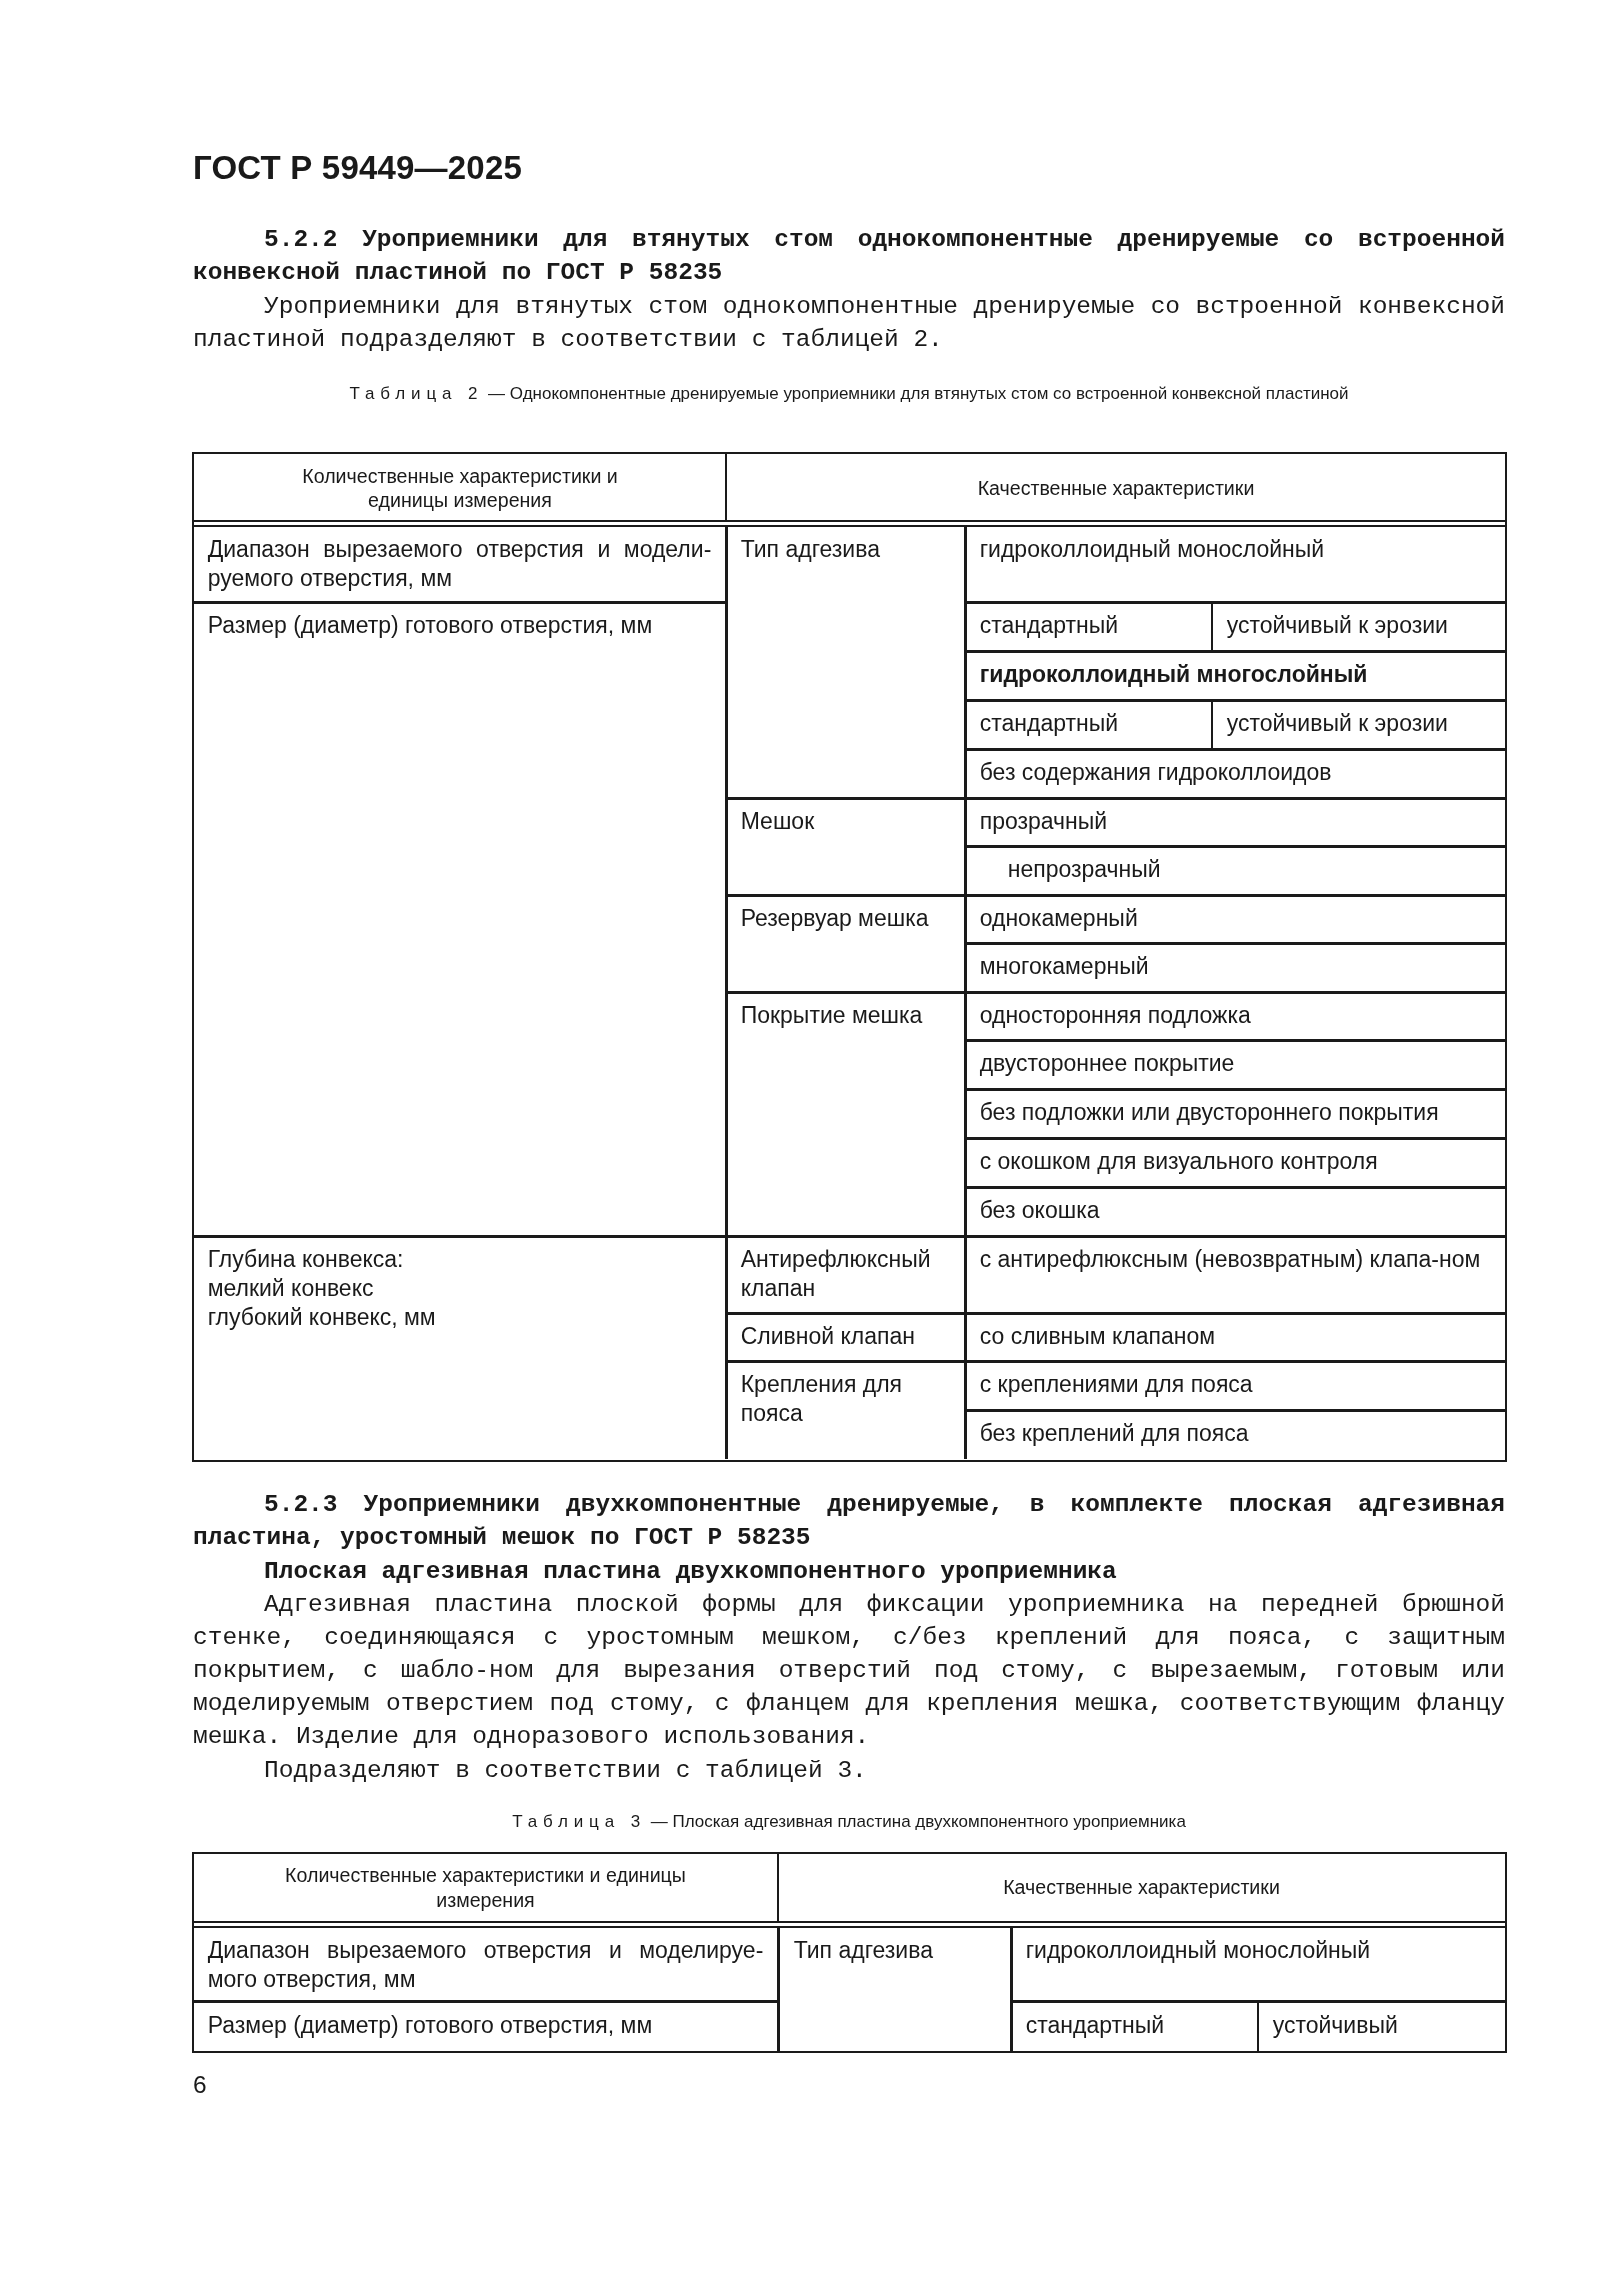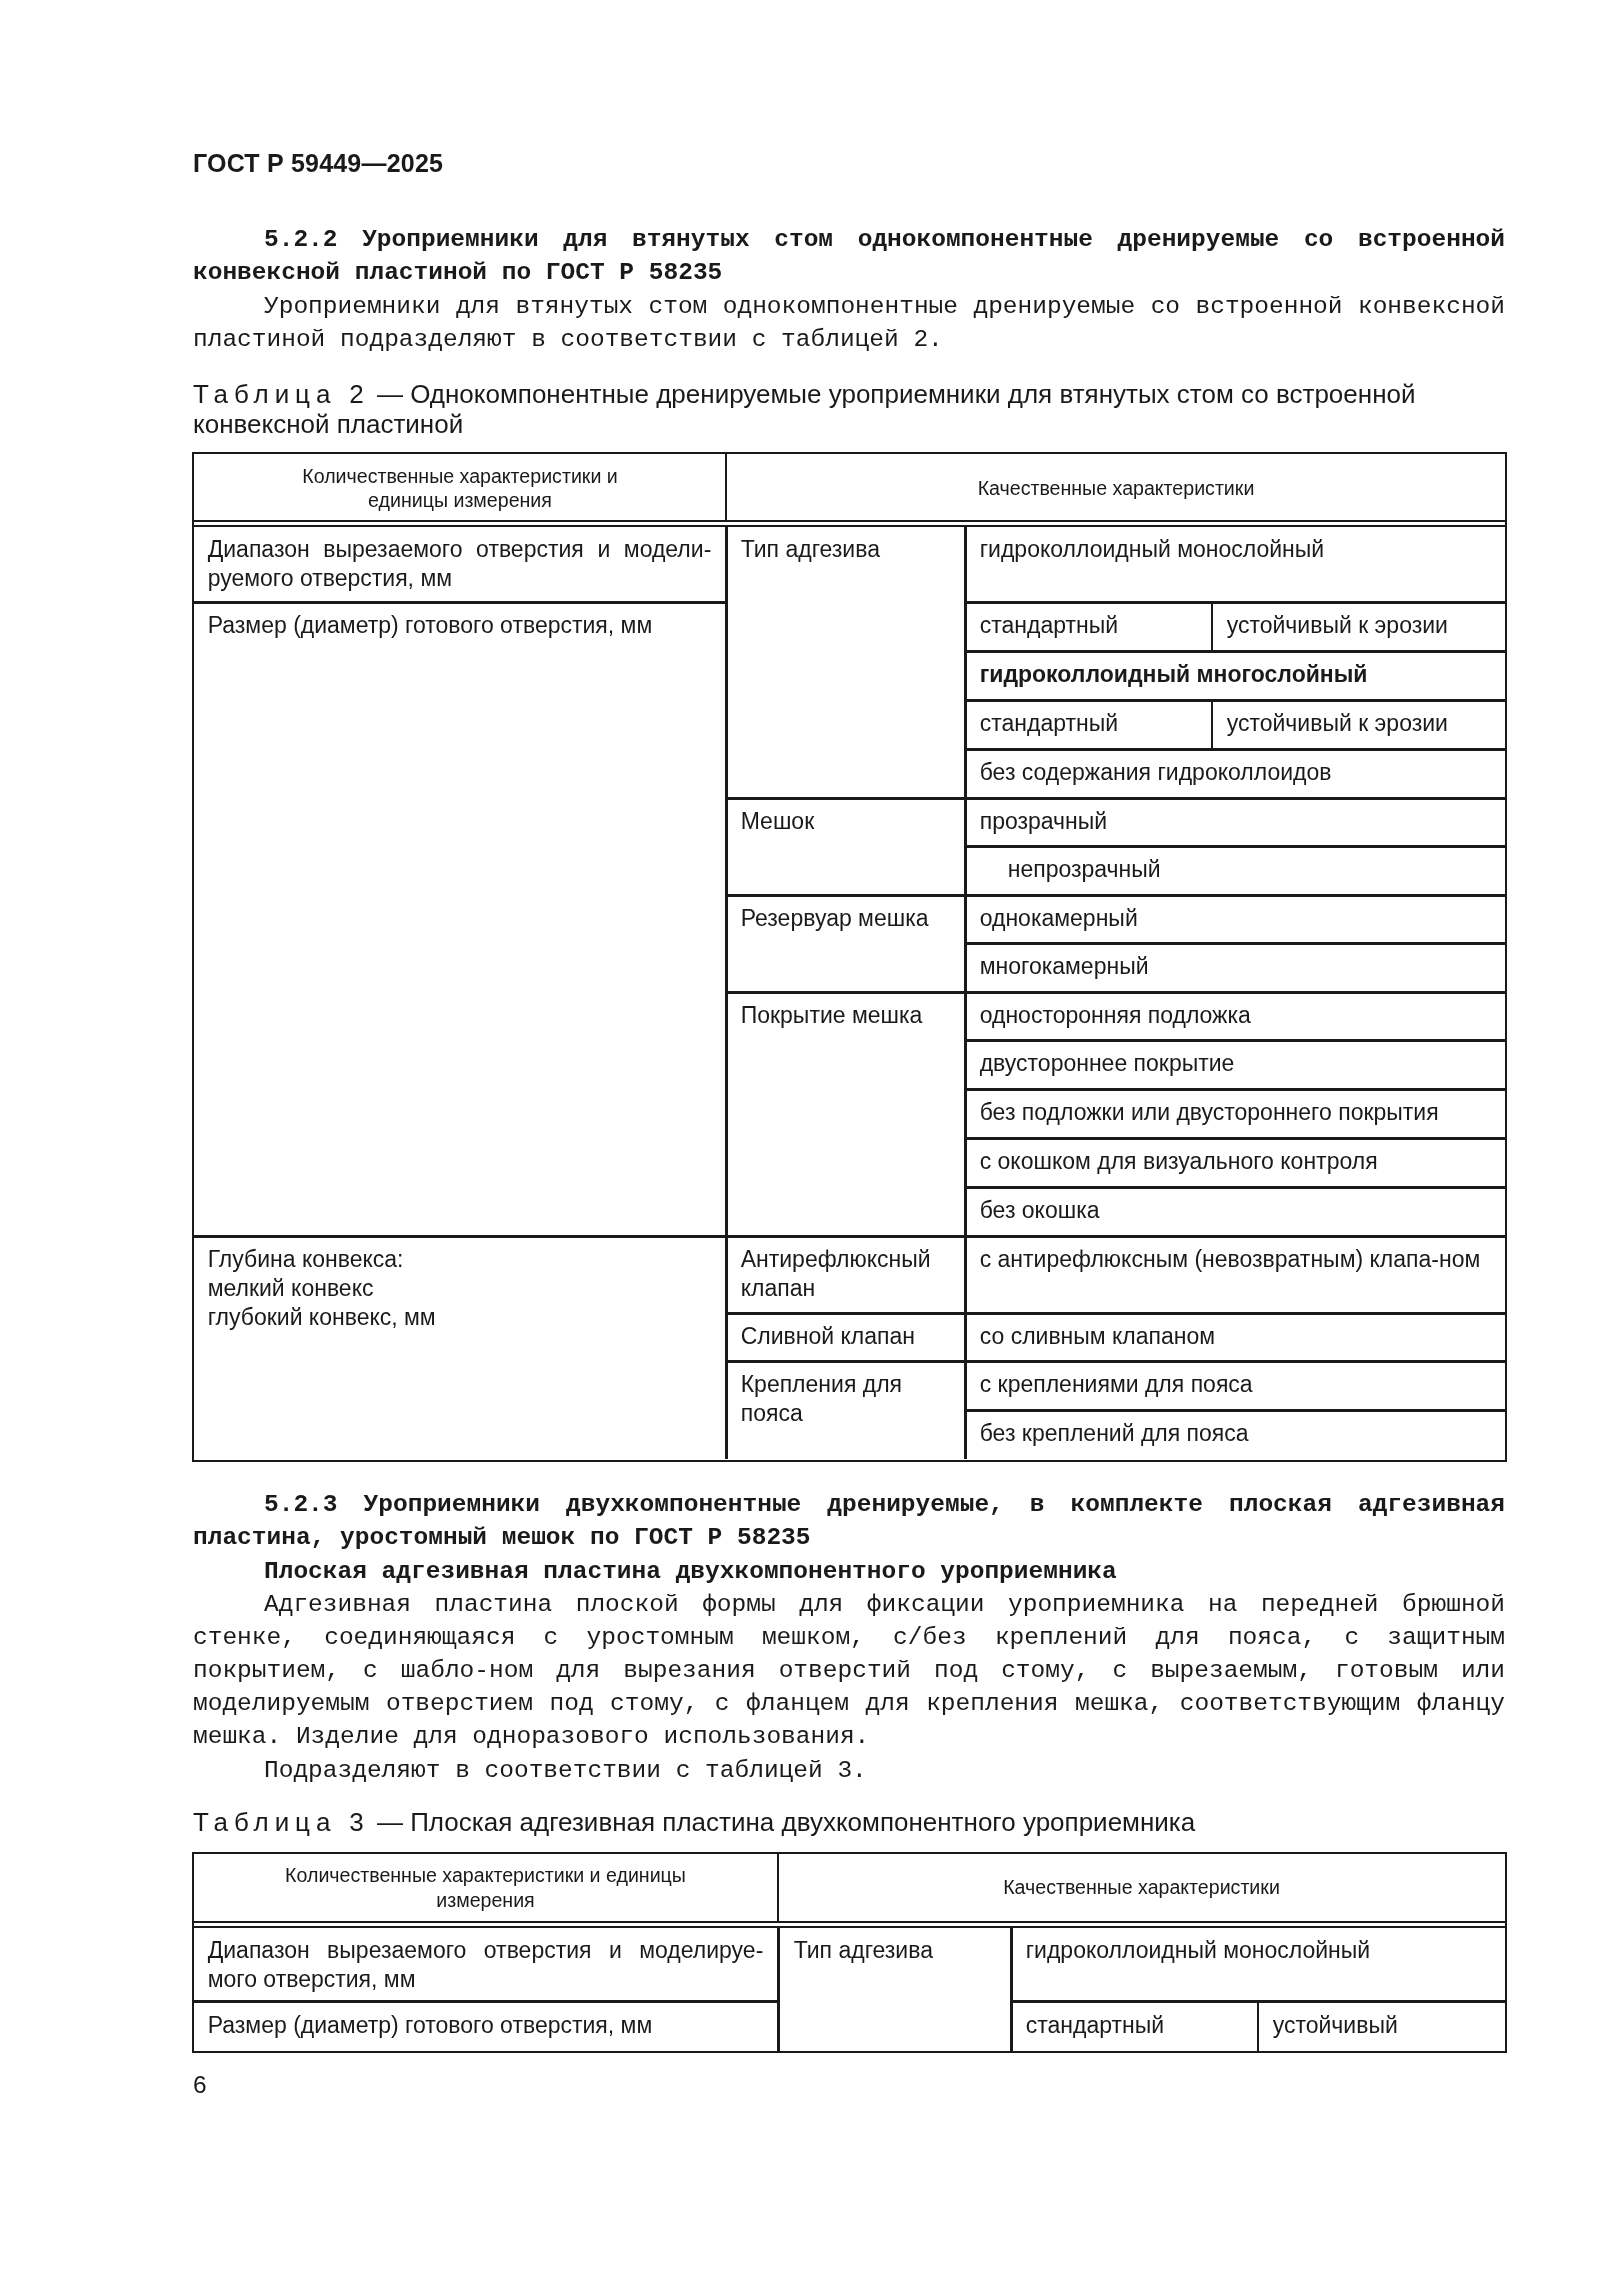--- a/index.html
+++ b/index.html
@@ -1,23 +1,23 @@
 <!DOCTYPE html>
 <html><head>
 <meta charset="utf-8">
 <style>
   html,body{margin:0;padding:0;background:#fff;}
   body{width:1621px;height:2293px;position:relative;overflow:hidden;
        font-family:"Liberation Sans",sans-serif;color:#1a1a1a;}
   .abs{position:absolute;}
-  .doc-code{left:193px;top:149px;font-size:25px;font-weight:bold;letter-spacing:0.2px;}
+  .doc-code{left:193px;top:149px;font-size:33px;font-weight:bold;letter-spacing:0.2px;}
   .para{left:193px;width:1312px;font-size:24.5px;line-height:33px;text-align:justify;}
   .para.indent{text-indent:71px;font-family:Liberation Mono, monospace;}
   .bold{font-weight:bold;}
-  .caption{left:193px;width:1312px;font-size:26px;line-height:30px;}
+  .caption{left:193px;width:1312px;font-size:17px;line-height:30px;text-align:center;}
   .caption .sp{letter-spacing:5.9px;}
   .cell{position:absolute;box-sizing:border-box;font-size:23px;line-height:29px;padding:7.8px 13.7px;}
   .hcell{position:absolute;box-sizing:border-box;font-size:19.6px;line-height:24.5px;text-align:center;display:flex;align-items:center;justify-content:center;padding:0 9.8px;}
   .hl{position:absolute;height:2.5px;background:#1a1a1a;}
   .hl.thin{height:1.8px;}
   .vl{position:absolute;width:2.5px;background:#1a1a1a;}
   .vl.thin{width:1.8px;}
   .box{position:absolute;border:2.9px solid #1a1a1a;box-sizing:border-box;}
   .pagenum{left:193px;top:2071px;font-size:24.5px;}
   .just{text-align:justify;text-align-last:left;}

